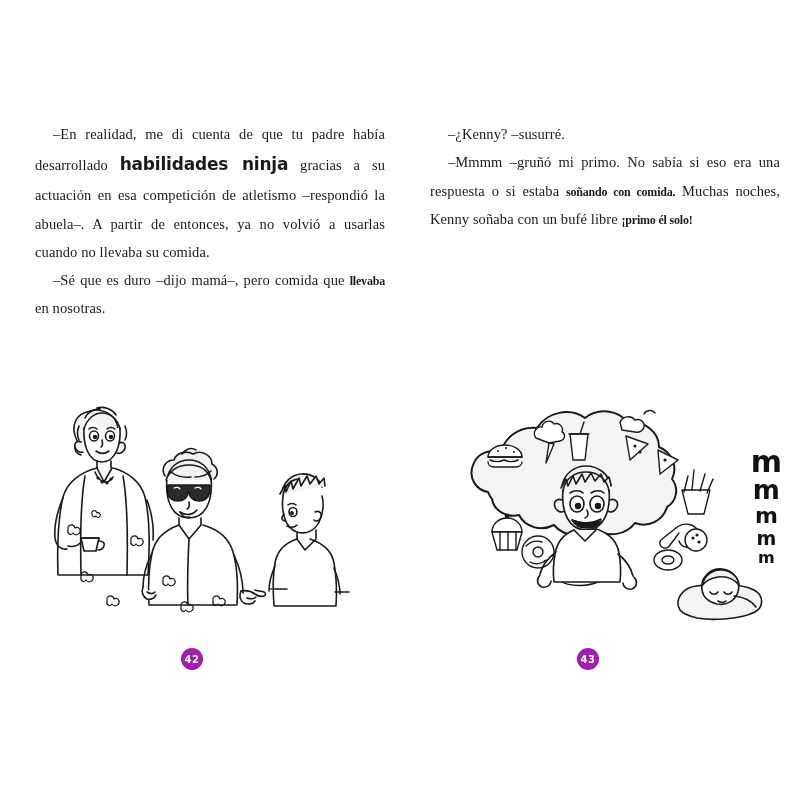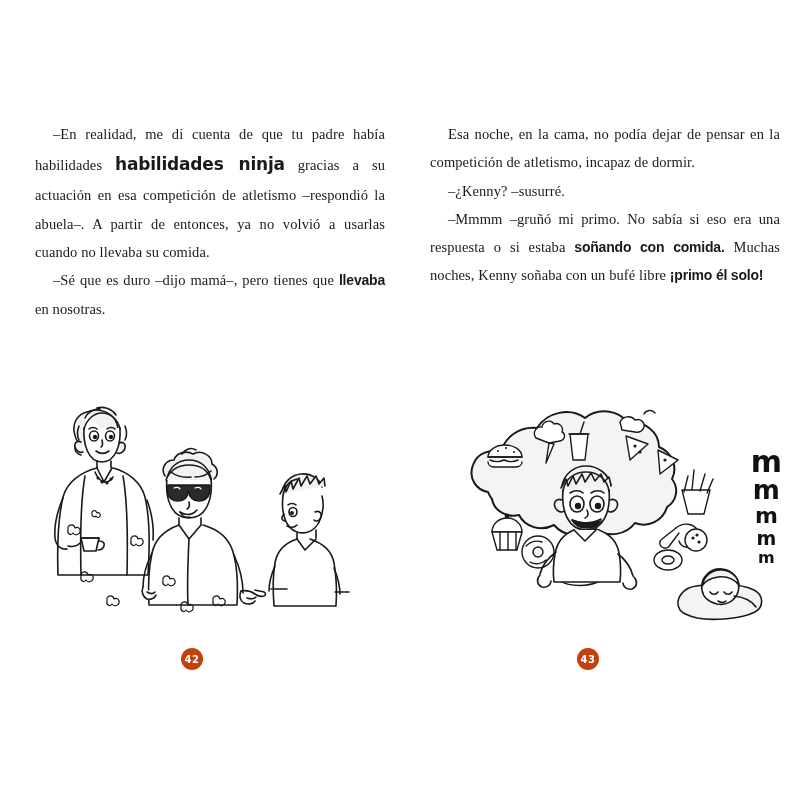--- a/index.html
+++ b/index.html
@@ -44,33 +44,33 @@
     text-indent: 18px;
   }
   .para.first { text-indent: 18px; }
   .bold {
     font-family: "DejaVu Sans", sans-serif;
     font-weight: bold;
     font-size: 17px;
     letter-spacing: -0.2px;
   }
   .bold-caps {
-    font-family: Liberation Sans, sans-serif;
+    font-family: Liberation Serif, serif;
     font-weight: bold;
-    font-size: 14px;
+    font-size: 12px;
     letter-spacing: -0.2px;
   }
 
   
   .page-num {
     position: absolute;
     width: 22px;
     height: 22px;
     border-radius: 50%;
-    background: #c2410c;
+    background: #a21caf;
     color: #ffffff;
     font-family: "DejaVu Sans", sans-serif;
     font-size: 10px;
     font-weight: bold;
     display: flex;
     align-items: center;
     justify-content: center;
     letter-spacing: 0.5px;
   }
   .page-num-left { left: 181px; top: 648px; }
@@ -96,22 +96,22 @@
   }
   .mmm-col span { display: block; }
 </style>
 </head>
 <body>
 
 <div class="spread">
 
   <div class="page page-left">
     <div class="text-block">
-      <p class="para first"><span>–En realidad, me di cuenta de que tu padre había habilidades </span><span class="bold">habilidades ninja</span><span> gracias a su actuación en esa competición de atletismo –respondió la abuela–. A partir de entonces, ya no volvió a usarlas cuando no llevaba su comida.</span></p>
-      <p class="para"><span>–Sé que es duro –dijo mamá–, pero tienes que </span><span class="bold-caps">llevaba</span><span> en nosotras.</span></p>
+      <p class="para first"><span>–En realidad, me di cuenta de que tu padre había desarrollado </span><span class="bold">habilidades ninja</span><span> gracias a su actuación en esa competición de atletismo –respondió la abuela–. A partir de entonces, ya no volvió a usarlas cuando no llevaba su comida.</span></p>
+      <p class="para"><span>–Sé que es duro –dijo mamá–, pero comida que </span><span class="bold-caps">llevaba</span><span> en nosotras.</span></p>
     </div>
   </div>
 
   <div class="art art-left">
     <svg width="350" height="250" viewBox="0 0 350 250" xmlns="http://www.w3.org/2000/svg">
       <g fill="none" stroke="#1a1a1a" stroke-width="1.6" stroke-linecap="round" stroke-linejoin="round">
 
         <g>
 
           <path d="M52 24c-9 2-14 10-13 19 1 7 4 11 4 11s-4 2-3 7c1 5 6 6 6 6" fill="#f2f2f2"></path>
@@ -232,21 +232,20 @@
           <path d="M236 201h16M300 204h14"></path>
         </g>
       </g>
     </svg>
   </div>
 
   <div class="page-num page-num-left">42</div>
 
   <div class="page page-right">
     <div class="text-block">
-      <p class="para first"><span>Esa noche, en la cama, no podía dejar de pensar en la competición de atletismo, incapaz de dormir.</span></p>
       <p class="para"><span>–¿Kenny? –susurré.</span></p>
       <p class="para"><span>–Mmmm –gruñó mi primo. No sabía si eso era una respuesta o si estaba </span><span class="bold-caps">soñando con comida.</span><span> Muchas noches, Kenny soñaba con un bufé libre </span><span class="bold-caps">¡primo él solo!</span></p>
     </div>
   </div>
 
   <div class="art art-right">
     <svg width="350" height="240" viewBox="0 0 350 240" xmlns="http://www.w3.org/2000/svg">
       <g fill="none" stroke="#1a1a1a" stroke-width="1.6" stroke-linecap="round" stroke-linejoin="round">
 
         <path d="M58 92c-12-2-20-14-15-27 4-12 18-17 28-12 3-16 19-27 36-25 10-16 33-21 48-10 13-11 34-8 43 5 16-3 31 9 31 24 13 5 19 20 13 32 7 9 5 22-5 28-4 14-19 21-32 16-9 12-27 15-39 6-13 10-32 8-42-4-13 7-29 2-35-10-12 3-25-4-27-16-2-2-3-5-4-7z" fill="#f4f4f4" stroke="#1a1a1a" stroke-width="2"></path>

